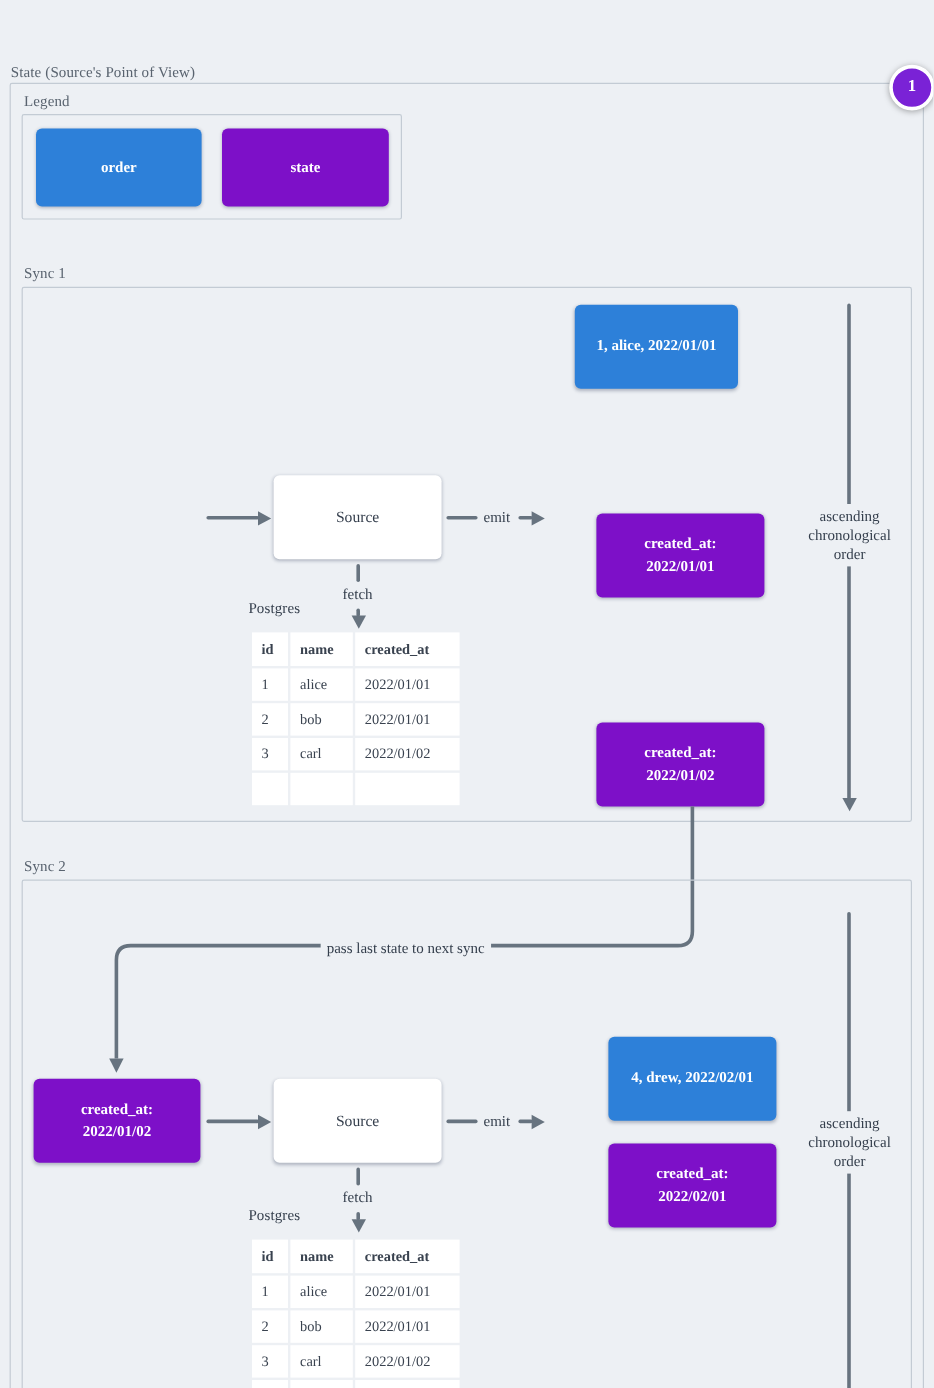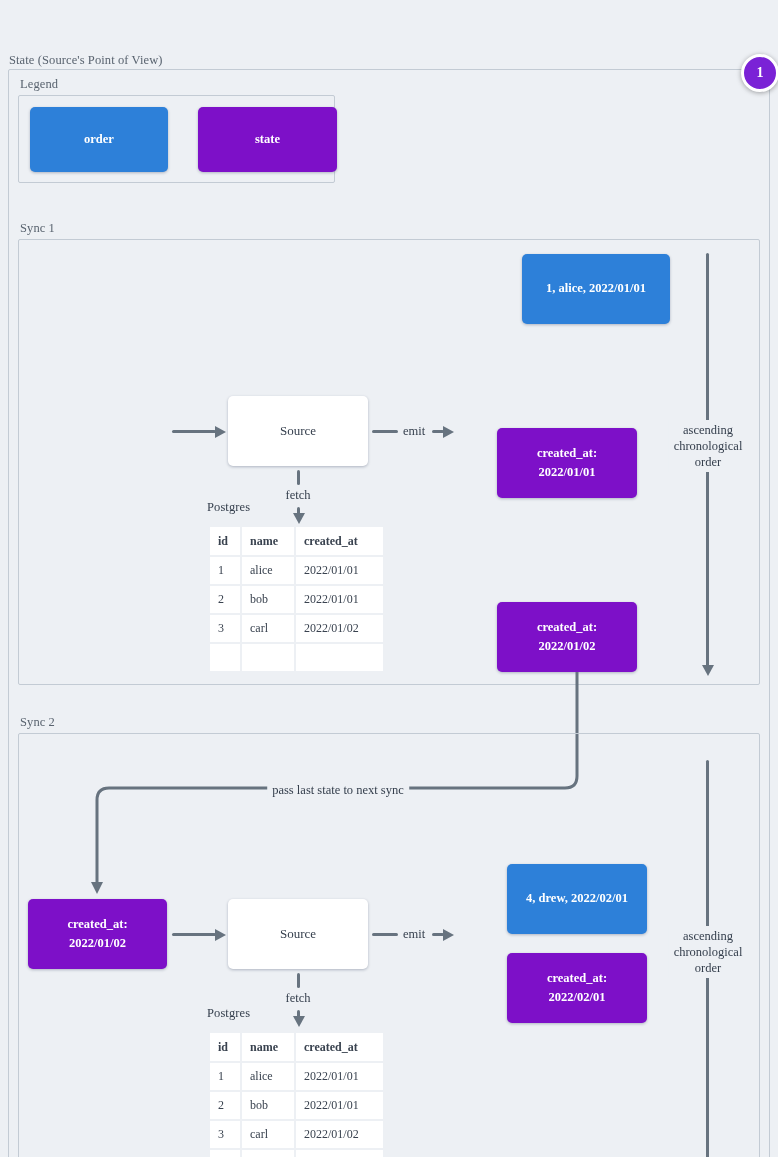--- a/index.html
+++ b/index.html
@@ -60,21 +60,21 @@
 
 <div class="page">
 
   <div class="lbl" style="left:9px;top:5px">State (Source's Point of View)</div>
   <div class="frame" style="left:8px;top:21px;width:762px;height:1129px"></div>
   <div class="badge">1</div>
 
   <div class="lbl" style="left:20px;top:29px">Legend</div>
   <div class="frame" style="left:18px;top:47px;width:317px;height:88px"></div>
   <div class="card record" style="left:30px;top:59px;width:138px;height:65px">order</div>
-  <div class="card state" style="left:198px;top:59px;width:139px;height:65px">state</div>
+  <div class="card state" style="left:185px;top:59px;width:139px;height:65px">state</div>
 
   <div class="lbl" style="left:20px;top:173px">Sync 1</div>
   <div class="frame" style="left:18px;top:191px;width:742px;height:446px"></div>
 
   <div class="h-line head" style="left:172px;top:382px;width:44px"></div>
   <div class="card plain" style="left:228px;top:348px;width:140px;height:70px">Source</div>
 
   <div class="h-line" style="left:372px;top:382px;width:26px"></div>
   <div class="note" style="left:414px;top:376px;transform:translateX(-50%)">emit</div>
   <div class="h-line head" style="left:432px;top:382px;width:12px"></div>
@@ -109,21 +109,21 @@
         <td>2022/01/02</td>
       </tr>
       <tr>
         <td></td>
         <td></td>
         <td></td>
       </tr>
     </tbody>
   </table>
 
-  <div class="card record pre" style="left:522px;top:206px;width:148px;height:70px">1, alice, 2022/01/01</div>
+  <div class="card record pre" style="left:479px;top:206px;width:136px;height:70px">1, alice, 2022/01/01</div>
   <div class="card state pre" style="left:497px;top:380px;width:140px;height:70px">created_at:
 2022/01/01</div>
   <div class="card state pre" style="left:497px;top:554px;width:140px;height:70px">created_at:
 2022/01/02</div>
 
   <div class="v-line head" style="left:706px;top:205px;height:413px"></div>
   <div class="gap-note" style="left:708px;top:372px">ascending
 chronological
 order</div>
 

